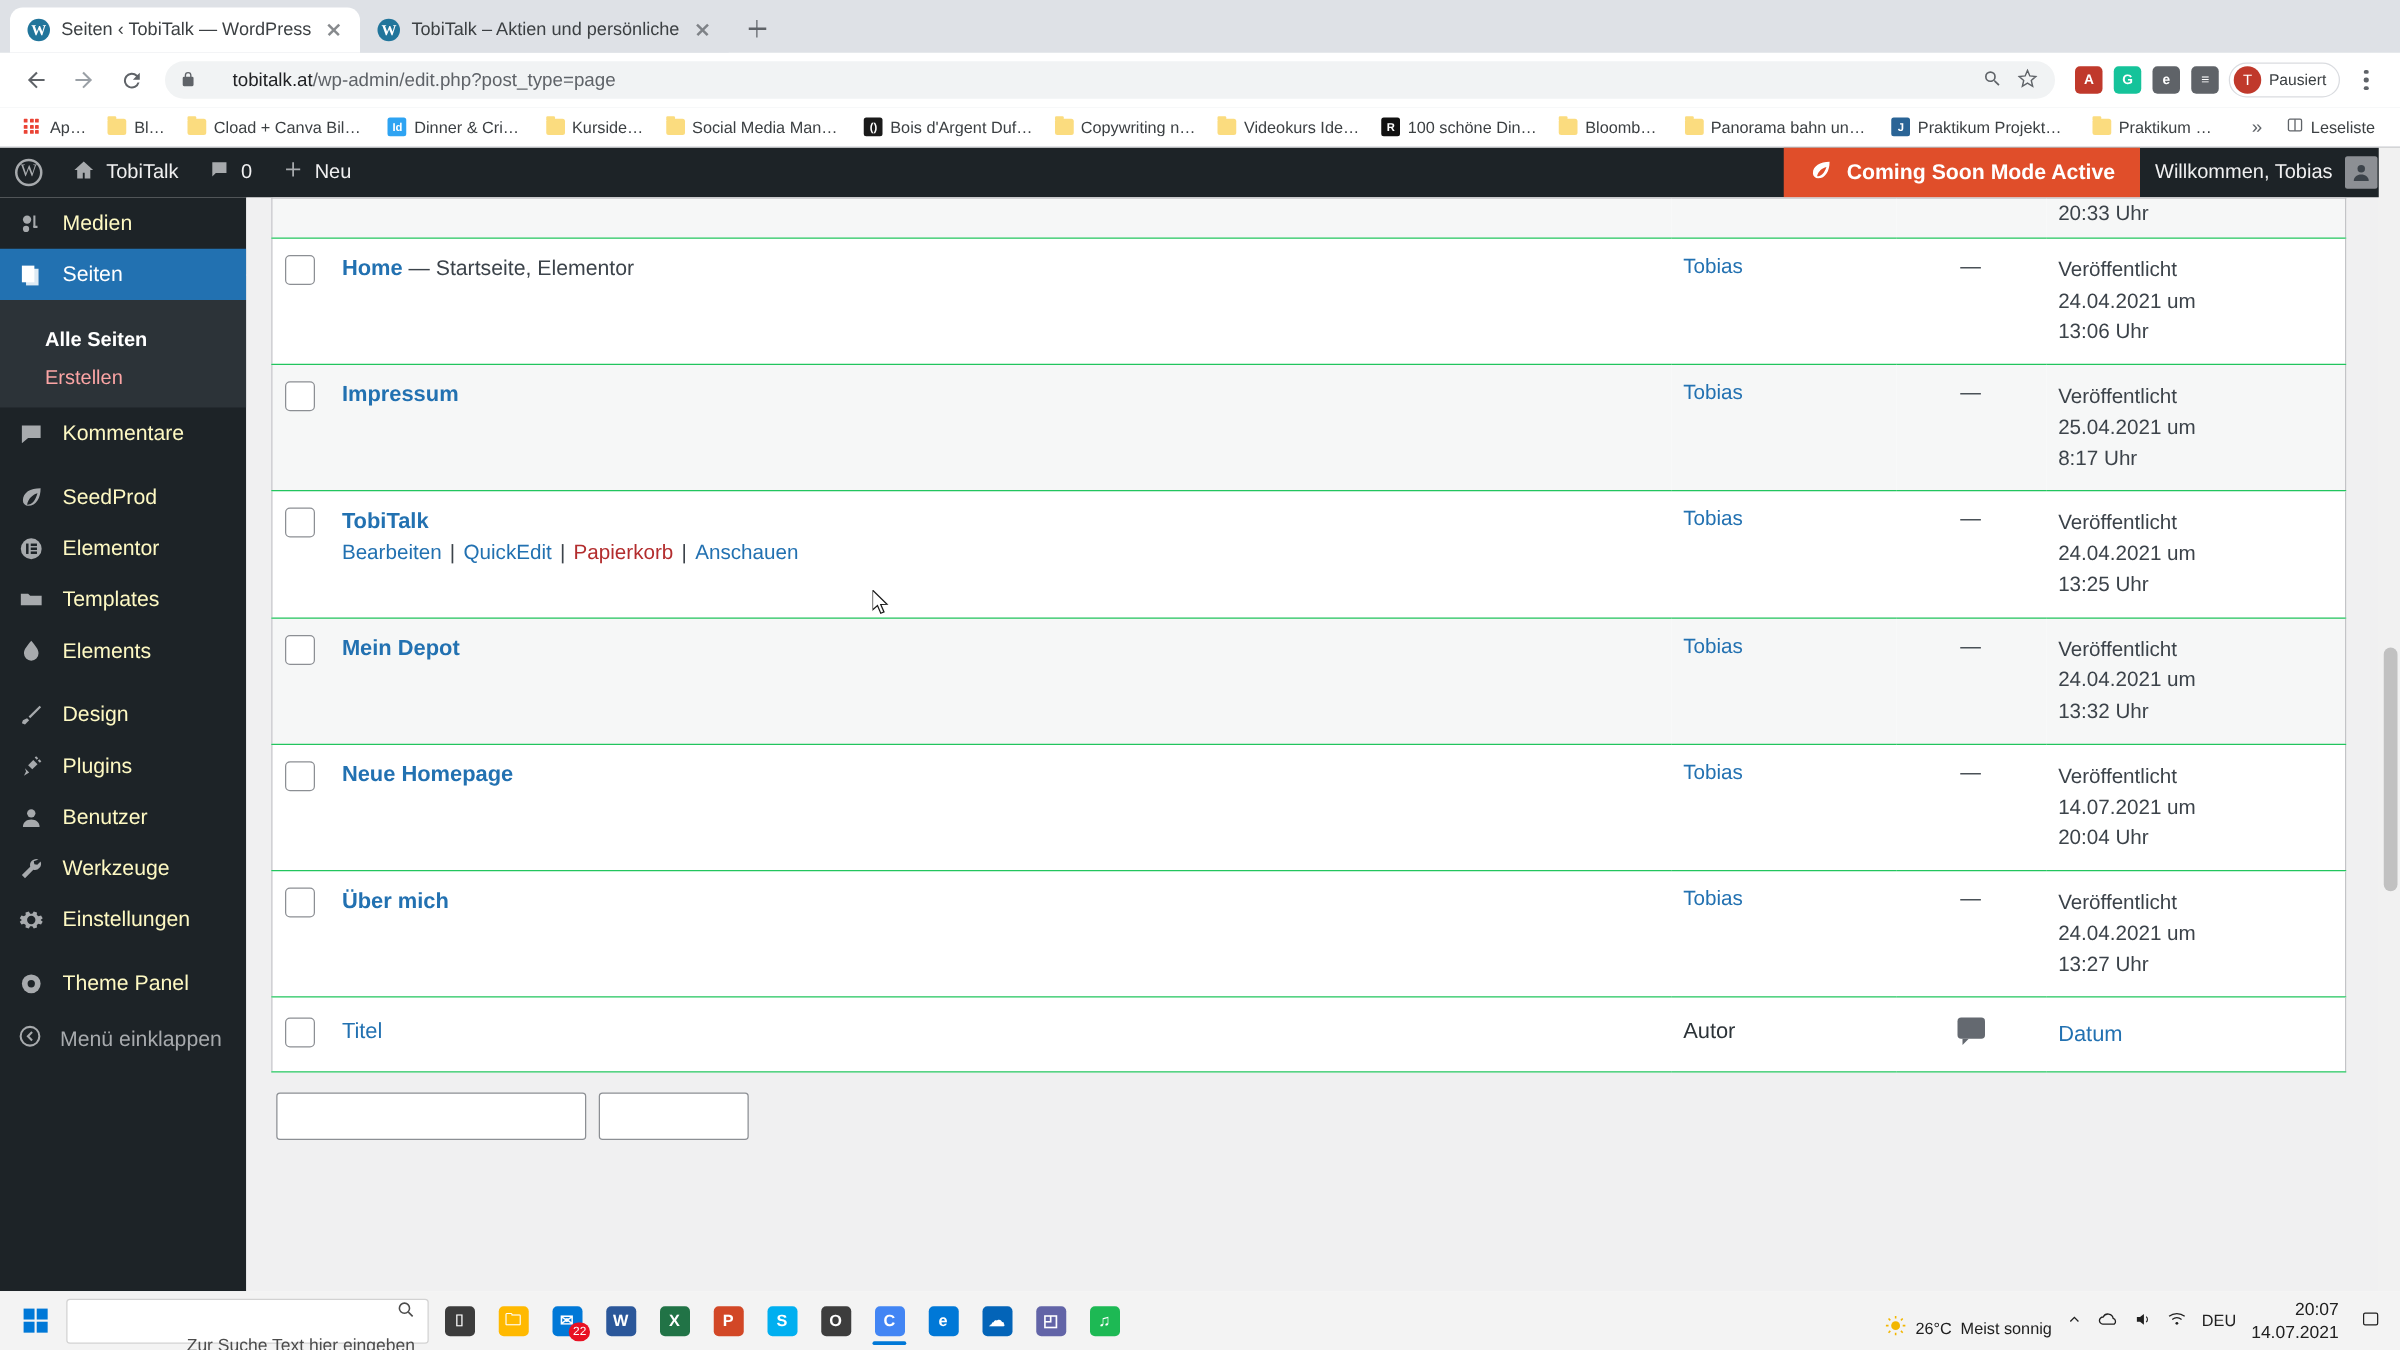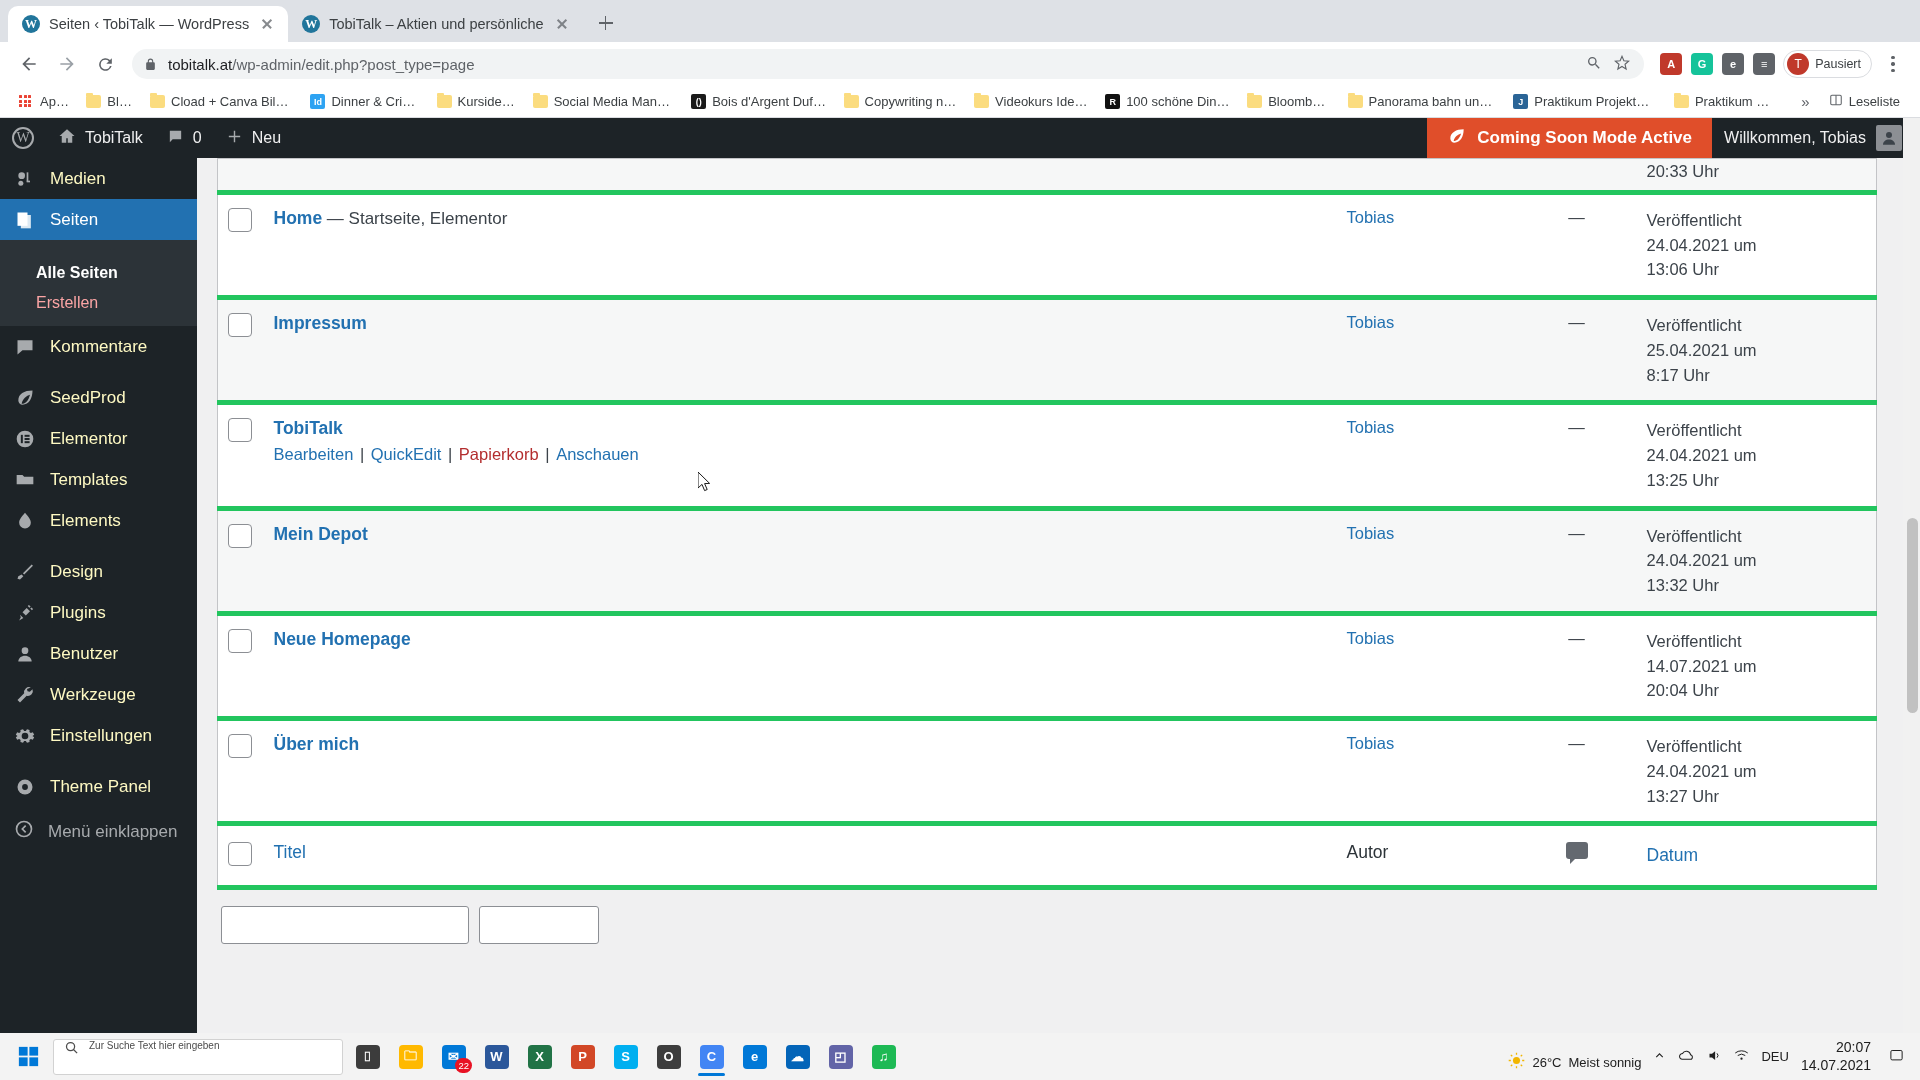--- a/index.html
+++ b/index.html
@@ -37,21 +37,21 @@
   .newtab::before { left:10px; top:16px; width:14px; height:1.8px; }
   .newtab::after  { left:16px; top:10px; width:1.8px; height:14px; }
 
   
   .toolbar { height:44px; background:#fff; display:flex; align-items:center; padding:0 12px; gap:4px; }
   .navbtn { width:34px; height:34px; display:flex; align-items:center; justify-content:center;
             color:#5f6368; flex:0 0 34px; }
   .omnibox { flex:1 1 auto; height:30px; background:#f1f3f4; border-radius:16px; display:flex;
              align-items:center; padding:0 12px; gap:10px; margin:0 6px; }
   .omnibox .lock { width:14px; height:14px; color:#5f6368; flex:0 0 14px; }
-  .omnibox .url { flex:1 1 auto; font-size:15px; color:#202124; white-space:nowrap; overflow:hidden; }
+  .omnibox .url { flex:1 1 auto; font-size:15px; color:#202124; white-space:nowrap; overflow:hidden;margin-left:18px; }
   .omnibox .url .dim { color:#5f6368; }
   .omnibox .oicon { width:18px; height:18px; color:#5f6368; flex:0 0 18px; }
   .ext-icons { display:flex; align-items:center; gap:9px; padding-left:6px; }
   .ext-ic { width:22px; height:22px; border-radius:4px; display:flex; align-items:center;
             justify-content:center; font-size:11px; color:#fff; font-weight:bold; }
   .profile-pill { display:flex; align-items:center; gap:6px; height:28px; border:1px solid #dadce0;
                   border-radius:15px; padding:0 10px 0 3px; margin-left:4px; }
   .profile-pill .av { width:22px; height:22px; border-radius:50%; background:#c0392b; color:#fff;
                       font-size:12px; display:flex; align-items:center; justify-content:center; }
   .profile-pill .pl { font-size:12.5px; color:#3c4043; white-space:nowrap; }
@@ -112,21 +112,21 @@
   .menu-sep { height:10px; }
   .collapse { display:flex; align-items:center; gap:14px; height:41px; padding-left:14px;
               color:#a7aaad; font-size:17px; margin-top:4px; }
 
   
   .content { position:absolute; left:197px; top:40px; width:1723px; height:875px; overflow:hidden;
              background:#f0f0f1; }
   .wrap { padding:0 20px 0 20px; }
   table.wp-list { width:1660px; border-collapse:collapse; background:#fff;
                   border:1px solid #c3c4c7; border-radius:2px; }
-  table.wp-list tr { border-bottom:5px solid #22c55e; }
+  table.wp-list tr { border-bottom:1px solid #22c55e; }
   table.wp-list tr.alt { background:#f6f7f7; }
   table.wp-list td { padding:13px 10px; vertical-align:top; font-size:16.5px; color:#3c434a; }
   td.cb { width:46px; padding-left:18px; padding-top:15px; }
   .wpcb { width:24px; height:24px; border:1px solid #8c8f94; border-radius:4px; background:#fff; display:block; }
   td.title a.row-title { color:#2271b1; font-size:17.5px; font-weight:600; text-decoration:none; }
   td.title .dashes { color:#3c434a; font-weight:400; font-size:17px; }
   .row-actions { margin-top:6px; font-size:16.5px; color:#3c434a; }
   .row-actions a { color:#2271b1; text-decoration:none; }
   .row-actions a.trash { color:#b32d2e; }
   .row-actions .sep { color:#3c434a; padding:0 2px; }
@@ -150,23 +150,23 @@
   .scrollbar .thumb { position:absolute; right:2px; top:400px; width:11px; height:195px;
                       background:#c1c1c1; border-radius:6px; }
 
   
   .cursor { position:absolute; left:698px; top:472px; width:14px; height:21px; pointer-events:none; }
 
   
   .taskbar { position:absolute; left:0; top:1033px; width:1920px; height:47px; background:#f3f3f3;
              display:flex; align-items:center; padding:0 6px; gap:3px; }
   .tb-start { width:44px; height:40px; display:flex; align-items:center; justify-content:center; }
-  .tb-search { display:flex; align-items:flex-start; gap:10px; width:290px; height:36px;
+  .tb-search { display:flex; align-items:flex-end; gap:10px; width:290px; height:36px;
                background:#fff; border:1px solid #d2d2d2; border-radius:3px; padding:0 10px;
-               font-size:10px; color:#4c4c4c; }
+               font-size:14px; color:#4c4c4c;flex-direction:column; }
   .tb-icon { width:43px; height:40px; display:flex; align-items:center; justify-content:center; position:relative; }
   .tb-icon .sq { width:24px; height:24px; border-radius:4px; display:flex; align-items:center;
                  justify-content:center; color:#fff; font-size:13px; font-weight:bold; }
   .tb-badge { position:absolute; right:3px; bottom:4px; min-width:15px; height:15px; border-radius:8px;
               background:#e81123; color:#fff; font-size:9.5px; display:flex; align-items:center;
               justify-content:center; padding:0 3px; }
   .tb-active::after { content:""; position:absolute; left:8px; right:8px; bottom:1px; height:2.5px;
                       background:#0078d7; border-radius:2px; }
   .tb-spacer { flex:1 1 auto; }
   .tray { display:flex; align-items:center; gap:12px; padding-right:10px; font-size:13px; color:#202020; }

